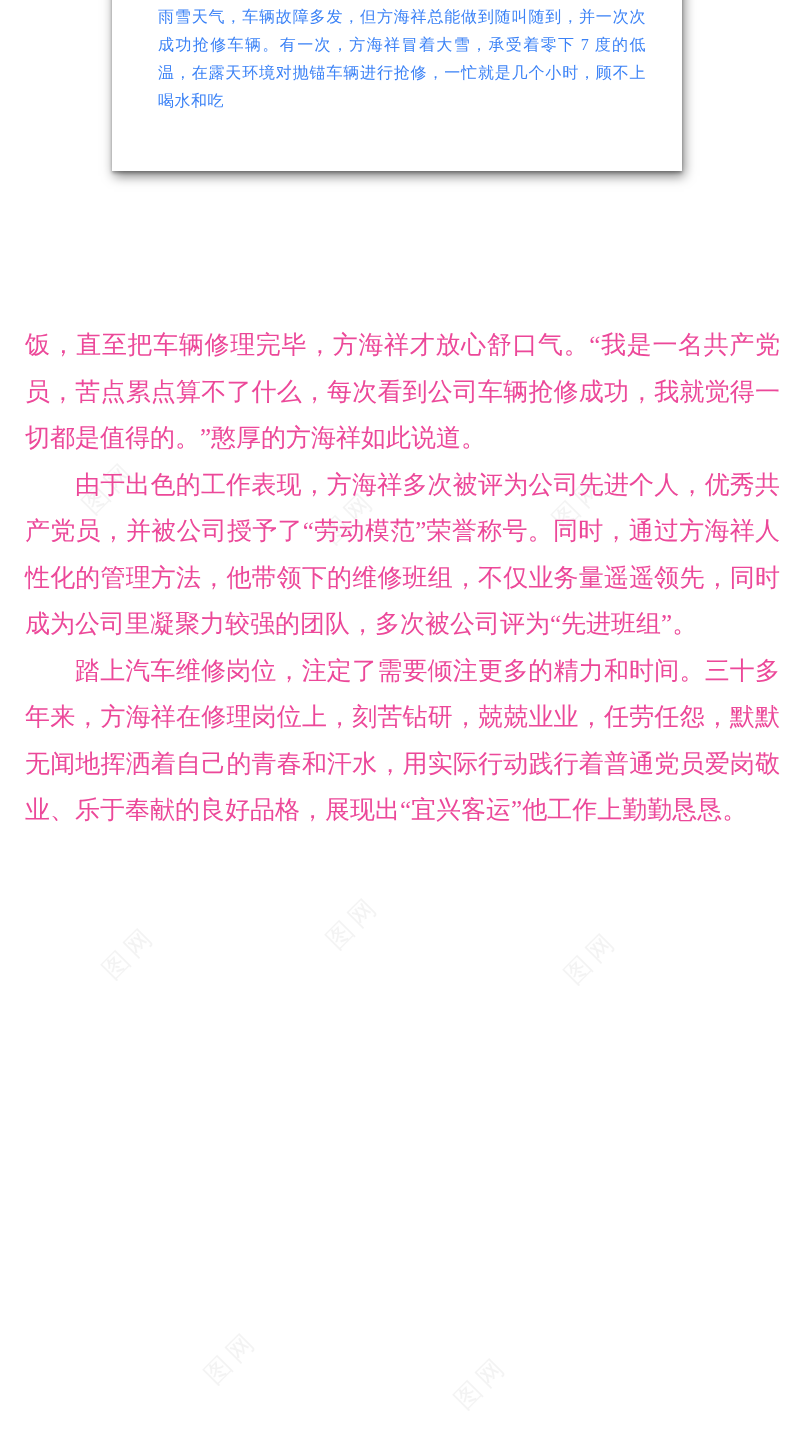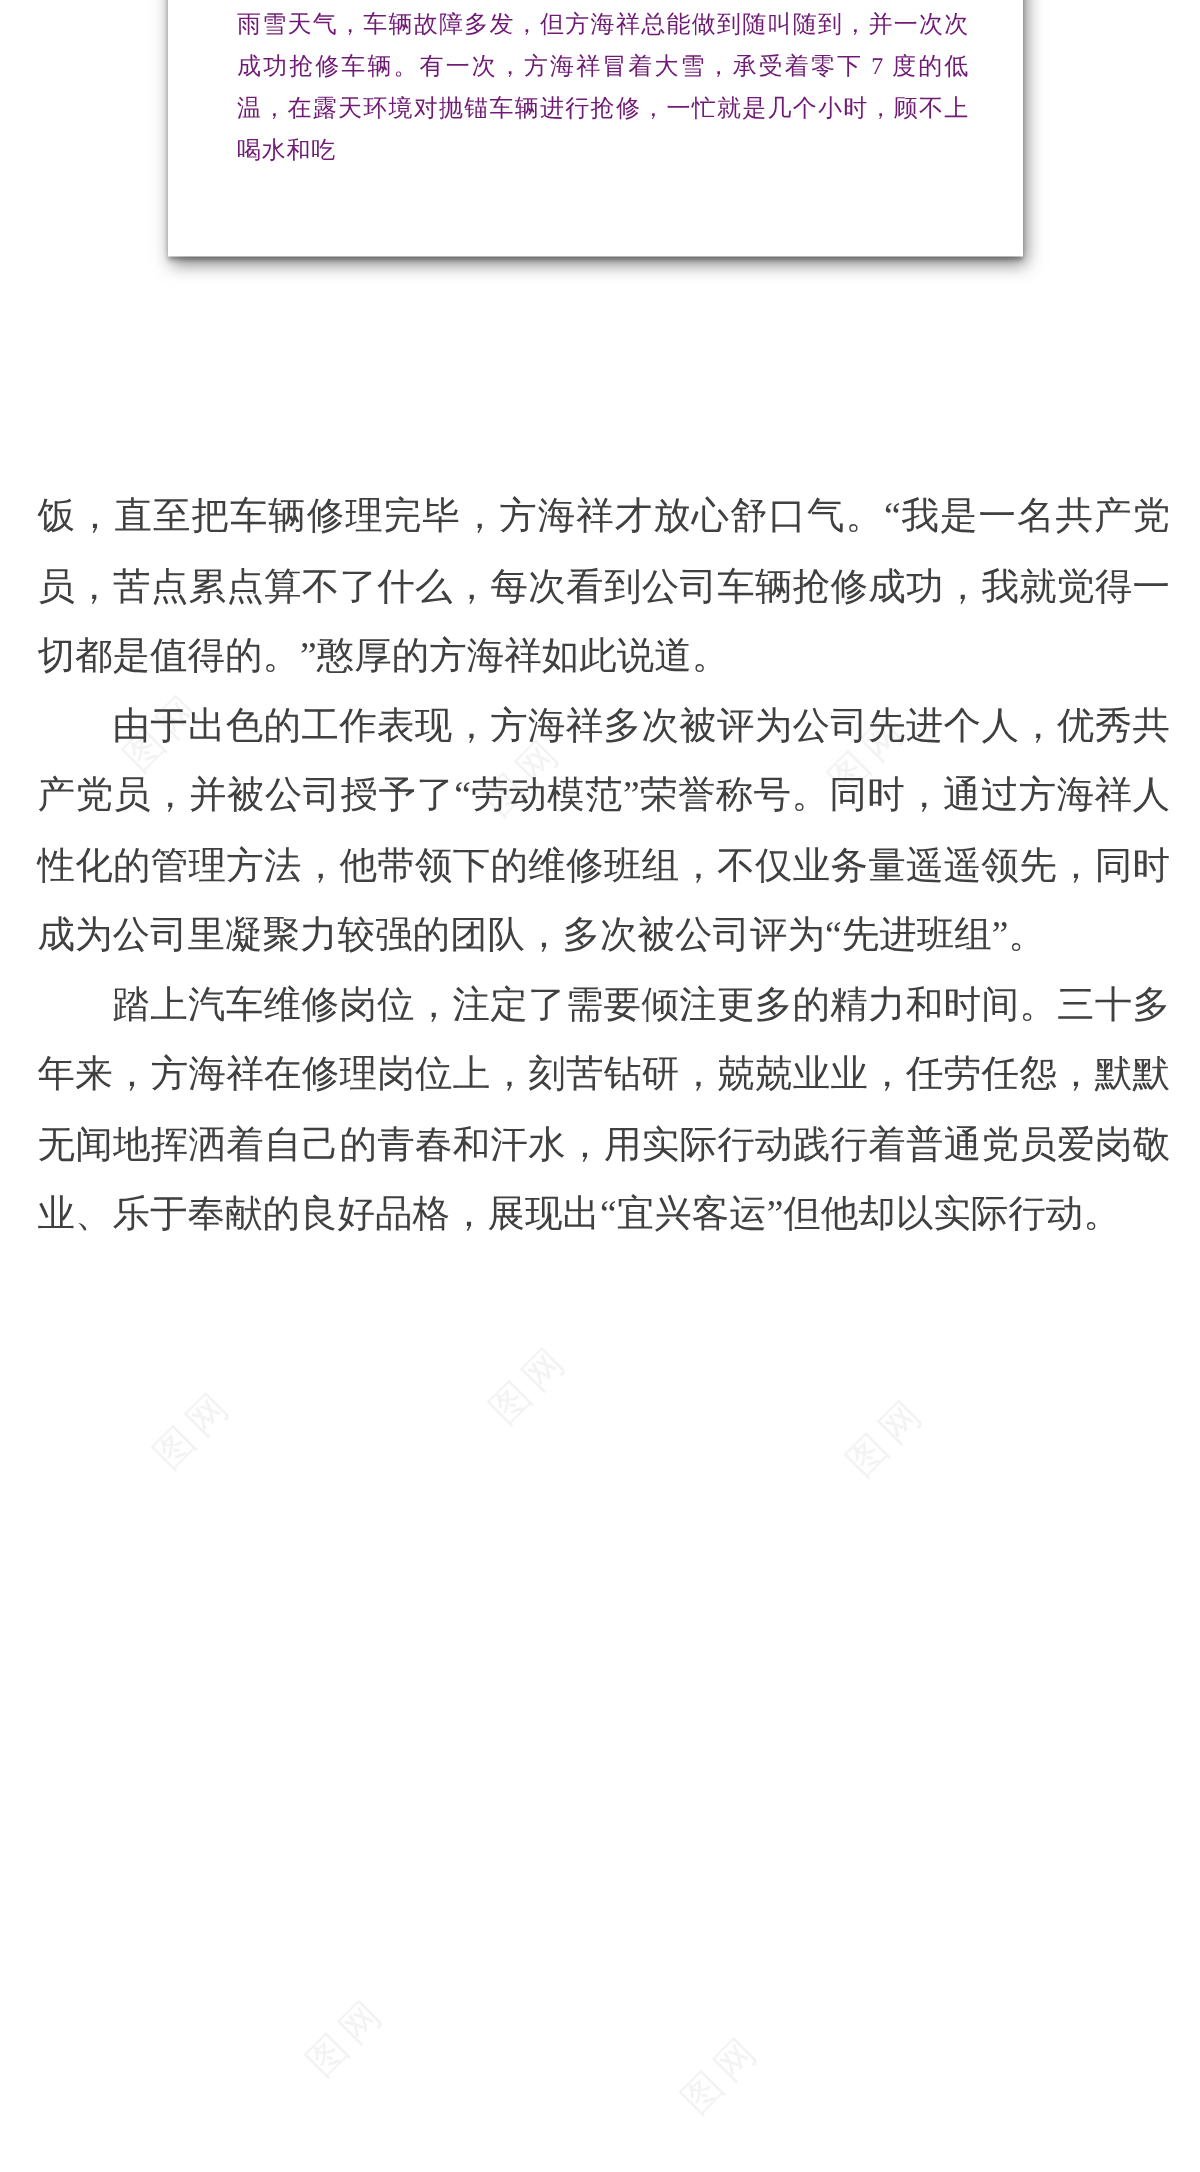--- a/index.html
+++ b/index.html
@@ -19,35 +19,35 @@
     width: 570px;
     height: 211px;
     background: #ffffff;
     box-shadow: 2px 5px 11px rgba(0,0,0,0.50), 0 2px 3px rgba(0,0,0,0.28);
     padding: 43px 36px 0 46px;
     z-index: 2;
   }
   .preview-card .card-text {
     font-size: 16px;
     line-height: 28px;
-    color: #701a75;
+    color: #3b82f6;
     text-align: justify;
     letter-spacing: 0.5px;
   }
 
   
   .doc-body {
     position: absolute;
     left: 25px;
     top: 322px;
     width: 755px;
     z-index: 1;
     font-size: 25px;
     line-height: 46.5px;
-    color: #404040;
+    color: #ec4899;
     text-align: justify;
   }
   .doc-body p { text-indent: 2em; }
   .doc-body p.no-indent { text-indent: 0; }
 
   
   .watermark-layer {
     position: absolute;
     inset: 0;
     z-index: 0;
@@ -78,14 +78,14 @@
   <span class="wm-tile" style="left:450px; top:1365px;">图网</span>
 </div>
 
 <div class="preview-card">
   <div class="card-text">雨雪天气，车辆故障多发，但方海祥总能做到随叫随到，并一次次成功抢修车辆。有一次，方海祥冒着大雪，承受着零下 7 度的低温，在露天环境对抛锚车辆进行抢修，一忙就是几个小时，顾不上喝水和吃</div>
 </div>
 
 <div class="doc-body">
   <p class="no-indent">饭，直至把车辆修理完毕，方海祥才放心舒口气。“我是一名共产党员，苦点累点算不了什么，每次看到公司车辆抢修成功，我就觉得一切都是值得的。”憨厚的方海祥如此说道。</p>
   <p>由于出色的工作表现，方海祥多次被评为公司先进个人，优秀共产党员，并被公司授予了“劳动模范”荣誉称号。同时，通过方海祥人性化的管理方法，他带领下的维修班组，不仅业务量遥遥领先，同时成为公司里凝聚力较强的团队，多次被公司评为“先进班组”。</p>
-  <p>踏上汽车维修岗位，注定了需要倾注更多的精力和时间。三十多年来，方海祥在修理岗位上，刻苦钻研，兢兢业业，任劳任怨，默默无闻地挥洒着自己的青春和汗水，用实际行动践行着普通党员爱岗敬业、乐于奉献的良好品格，展现出“宜兴客运”但他却以实际行动。</p>
+  <p>踏上汽车维修岗位，注定了需要倾注更多的精力和时间。三十多年来，方海祥在修理岗位上，刻苦钻研，兢兢业业，任劳任怨，默默无闻地挥洒着自己的青春和汗水，用实际行动践行着普通党员爱岗敬业、乐于奉献的良好品格，展现出“宜兴客运”他工作上勤勤恳恳。</p>
 </div>
 
 </body></html>

